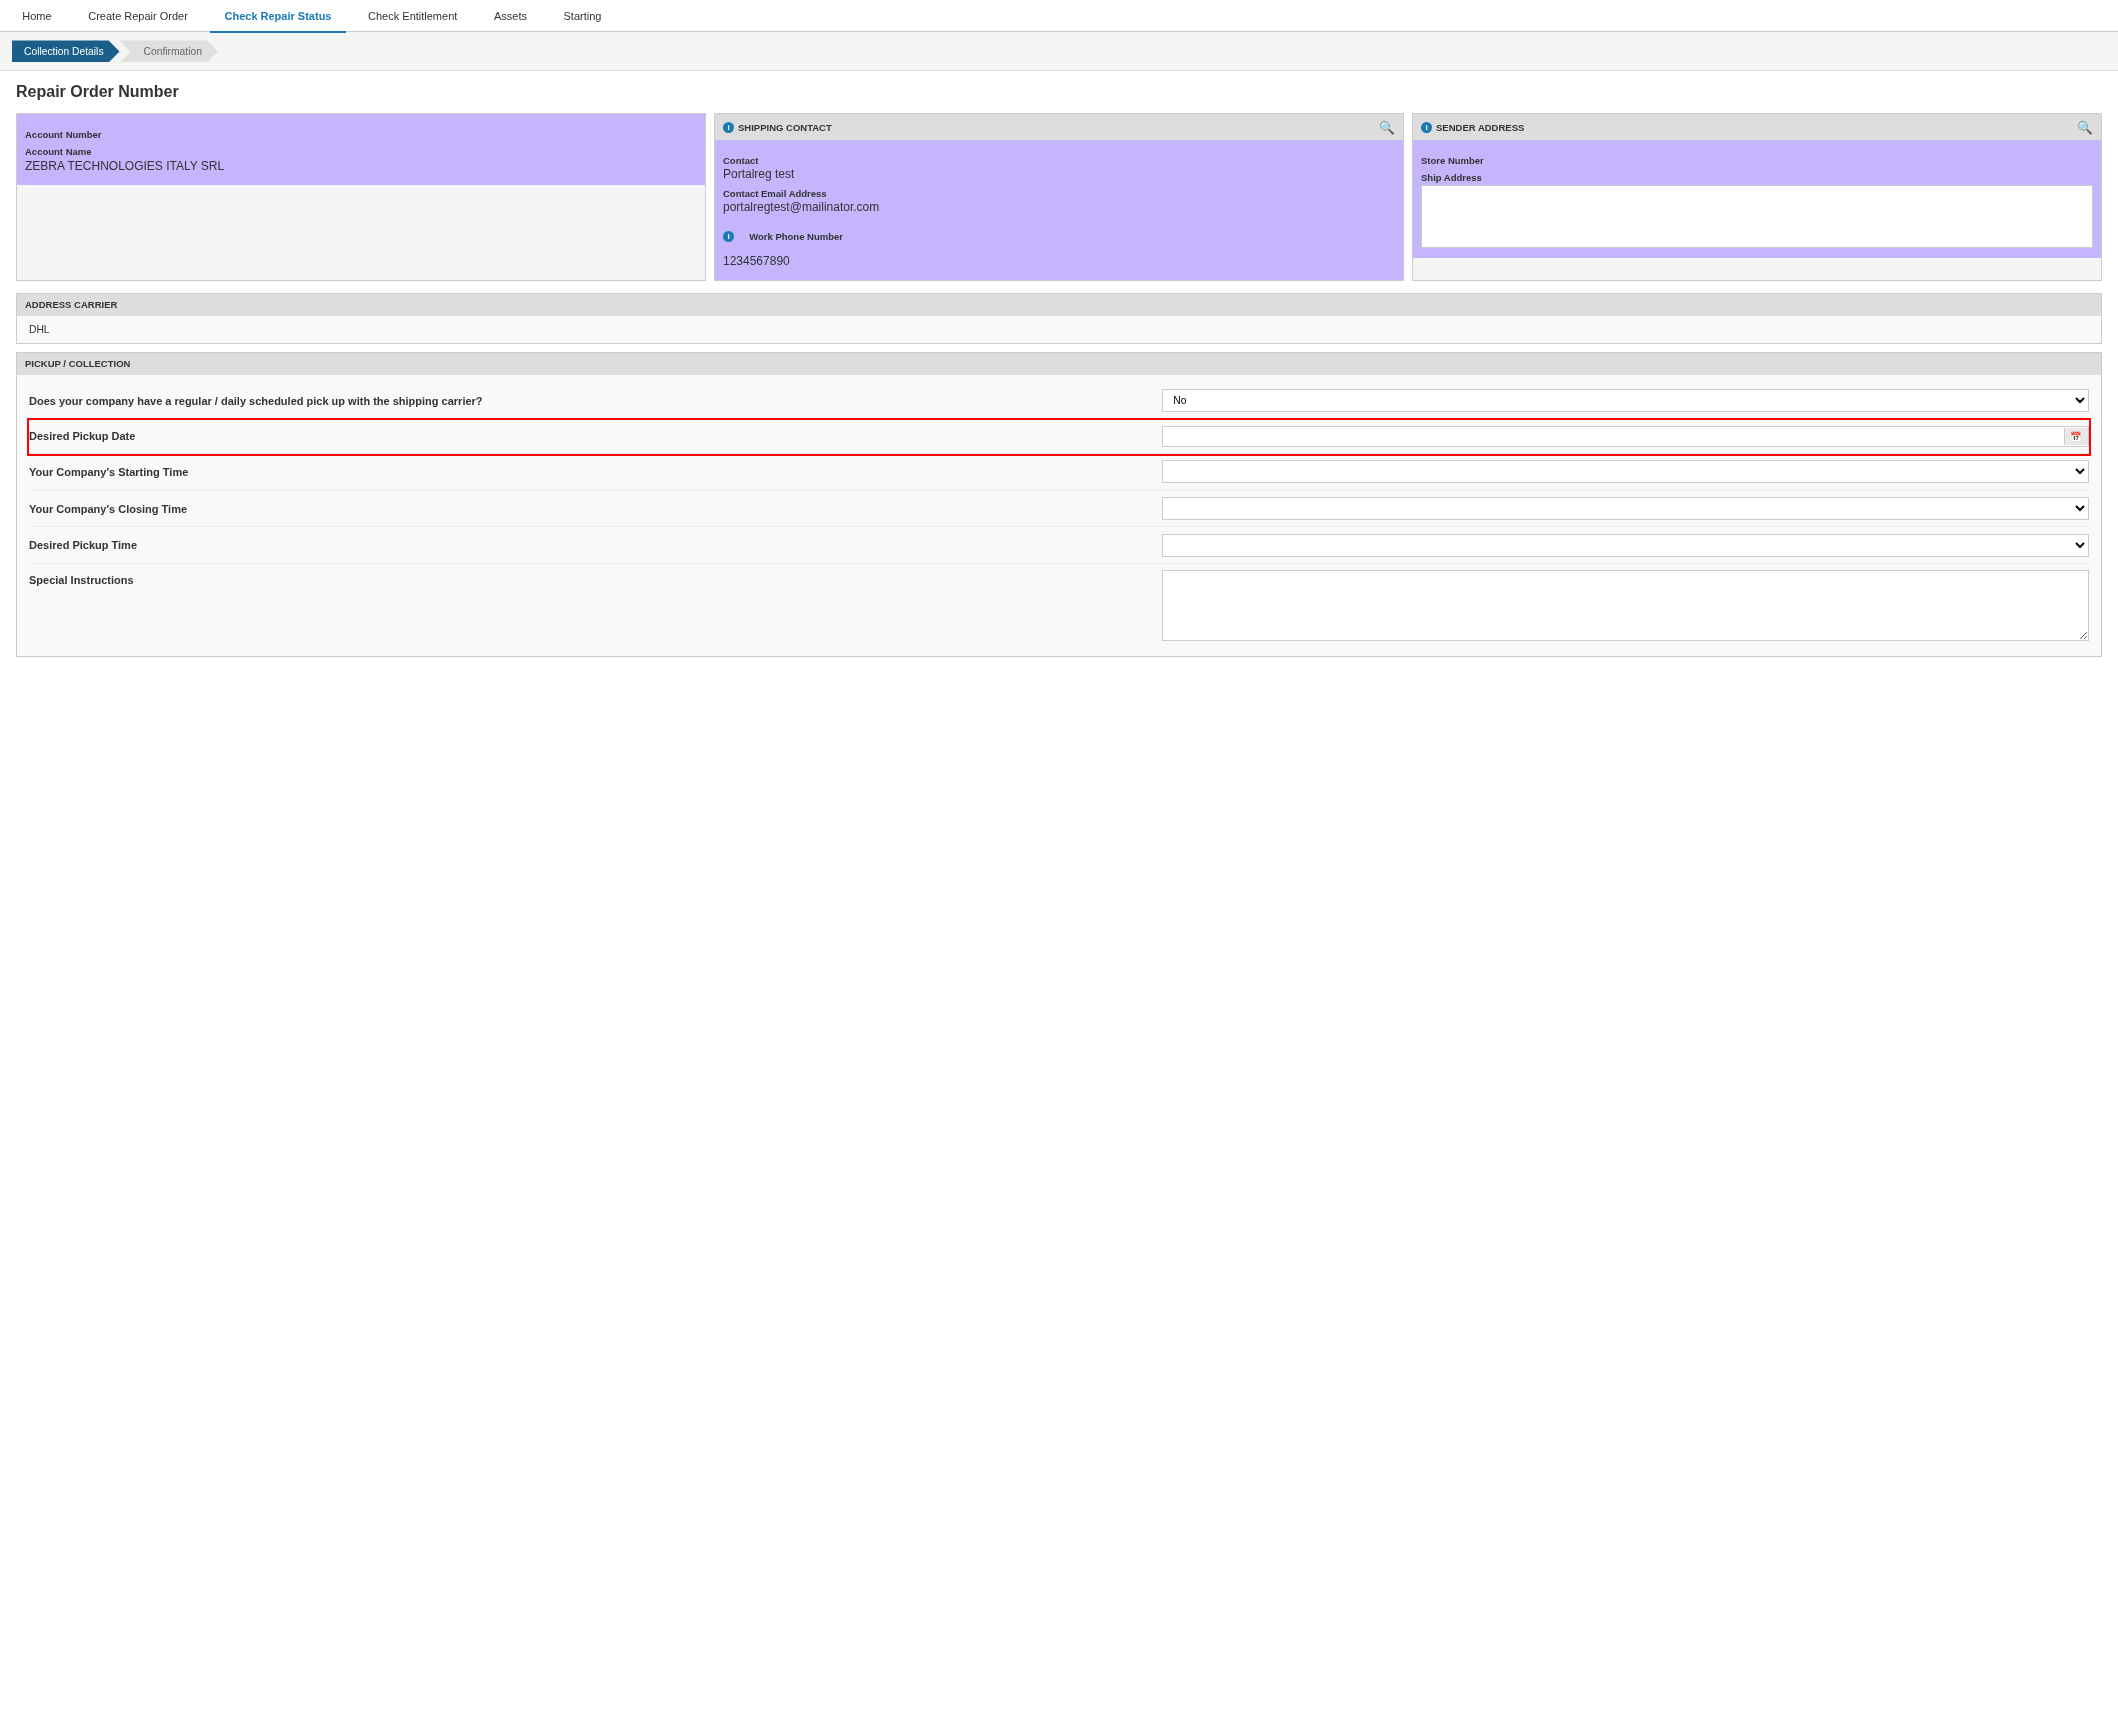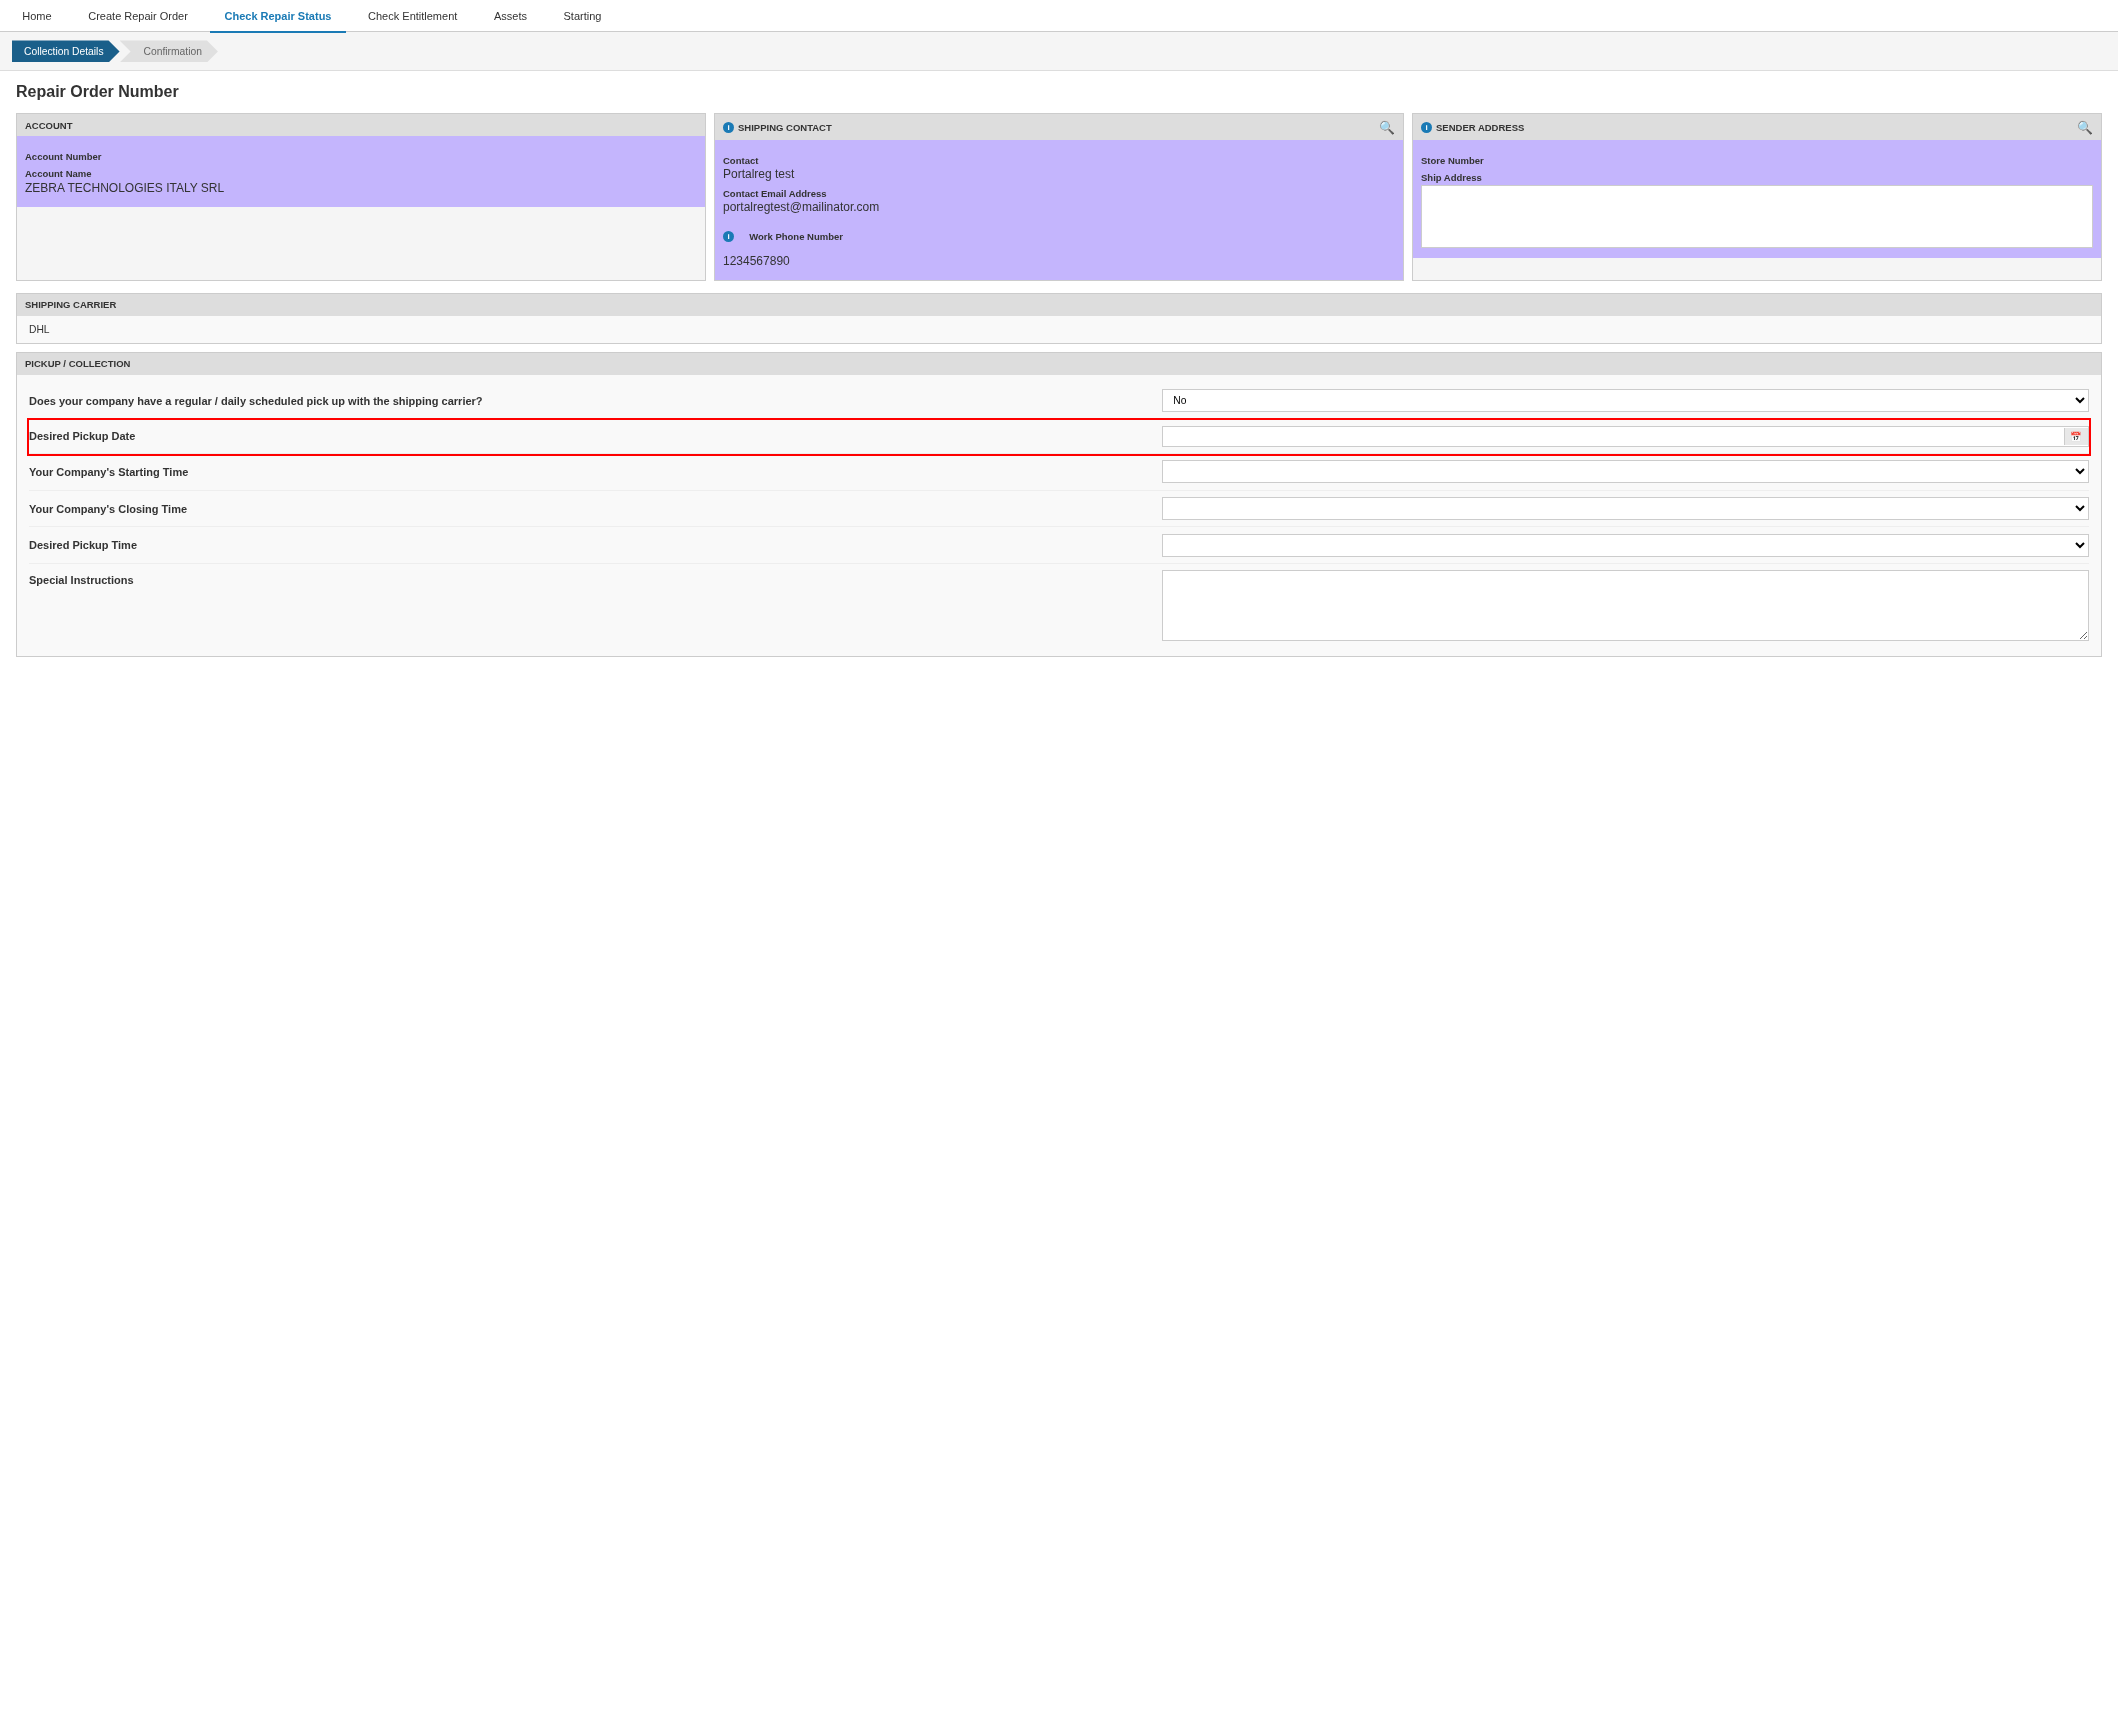--- a/index.html
+++ b/index.html
@@ -248,23 +248,20 @@
   <div class="step-item inactive">Confirmation</div>
 </div>
 
 <div class="page-content">
 
   <div class="page-title">Repair Order Number</div>
 
   <div class="info-panels">
 
     <div class="info-panel">
-      <div class="panel-header">
-        <span>ACCOUNT</span>
-      </div>
       <div class="panel-body">
         <div class="field-label">Account Number</div>
         <div class="field-value"></div>
         <div class="field-label">Account Name</div>
         <div class="field-value">ZEBRA TECHNOLOGIES ITALY SRL</div>
       </div>
     </div>
 
     <div class="info-panel">
       <div class="panel-header">
@@ -299,21 +296,21 @@
         <div class="field-label">Store Number</div>
         <div class="field-value"></div>
         <div class="field-label">Ship Address</div>
         <textarea class="ship-address-textarea" style=""></textarea>
       </div>
     </div>
 
   </div>
 
   <div class="section-block">
-    <div class="section-header">SHIPPING CARRIER</div>
+    <div class="section-header">ADDRESS CARRIER</div>
     <div class="section-body">
       <div>DHL</div>
     </div>
   </div>
 
   <div class="section-block">
     <div class="section-header">PICKUP / COLLECTION</div>
     <div class="section-body">
 
       <div class="form-row">

